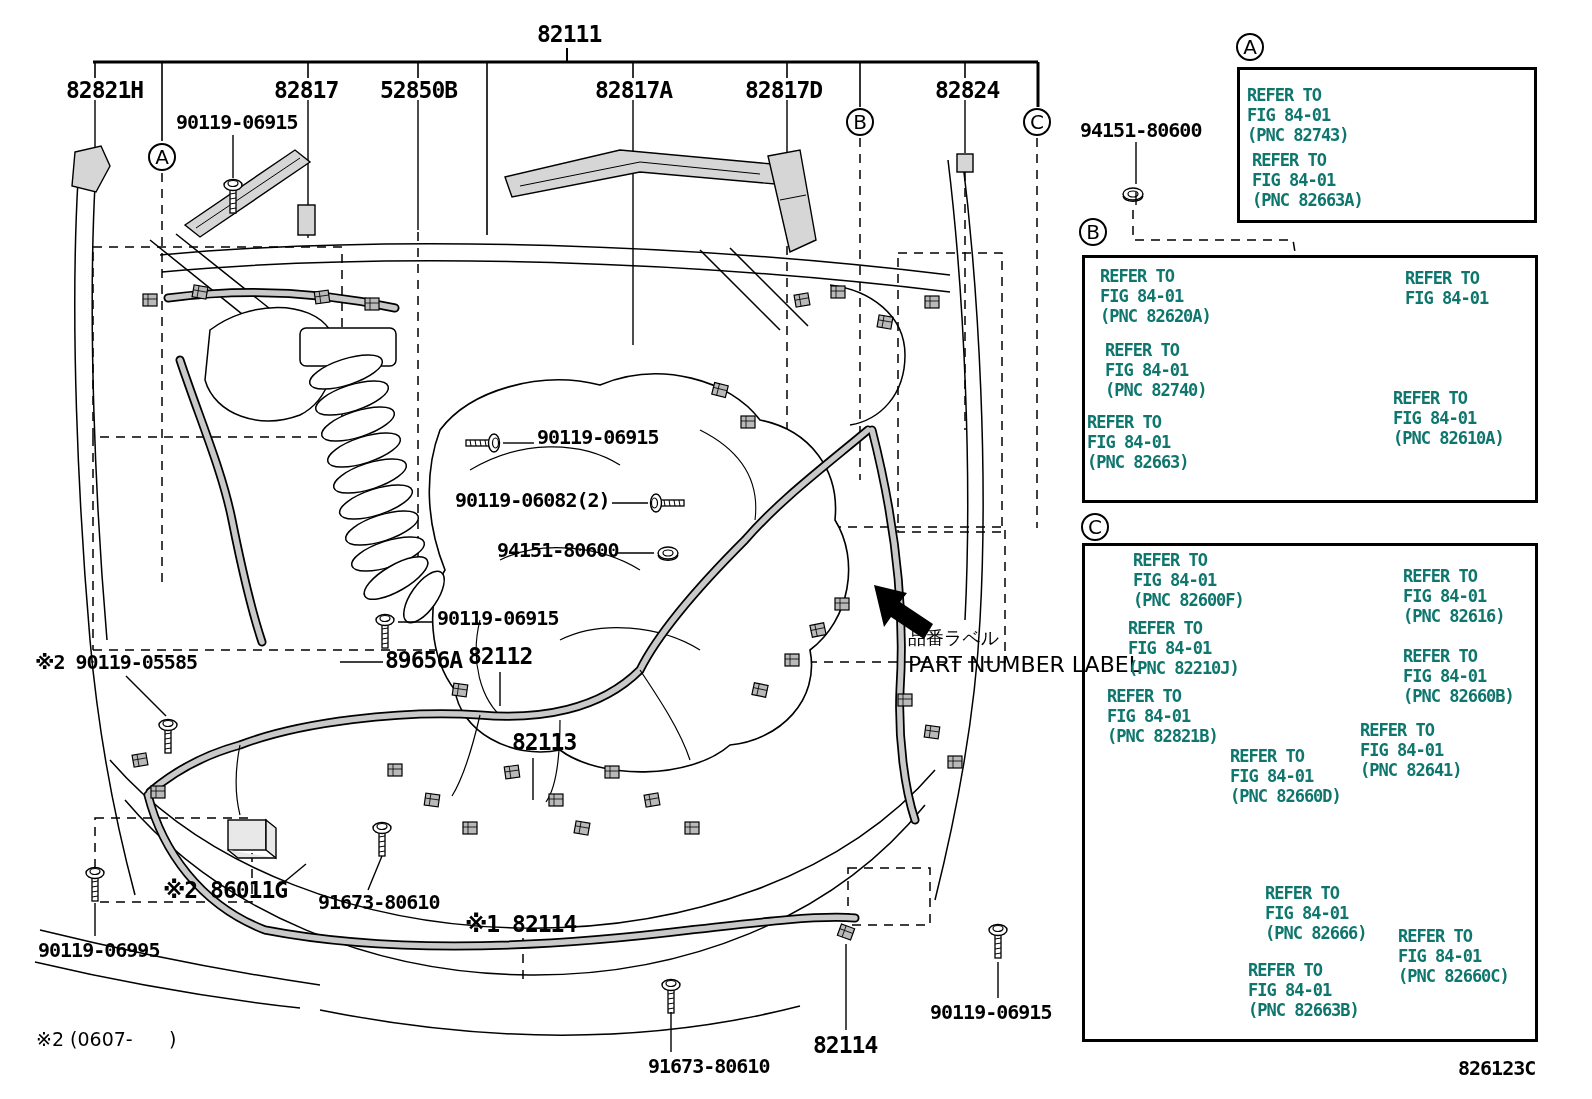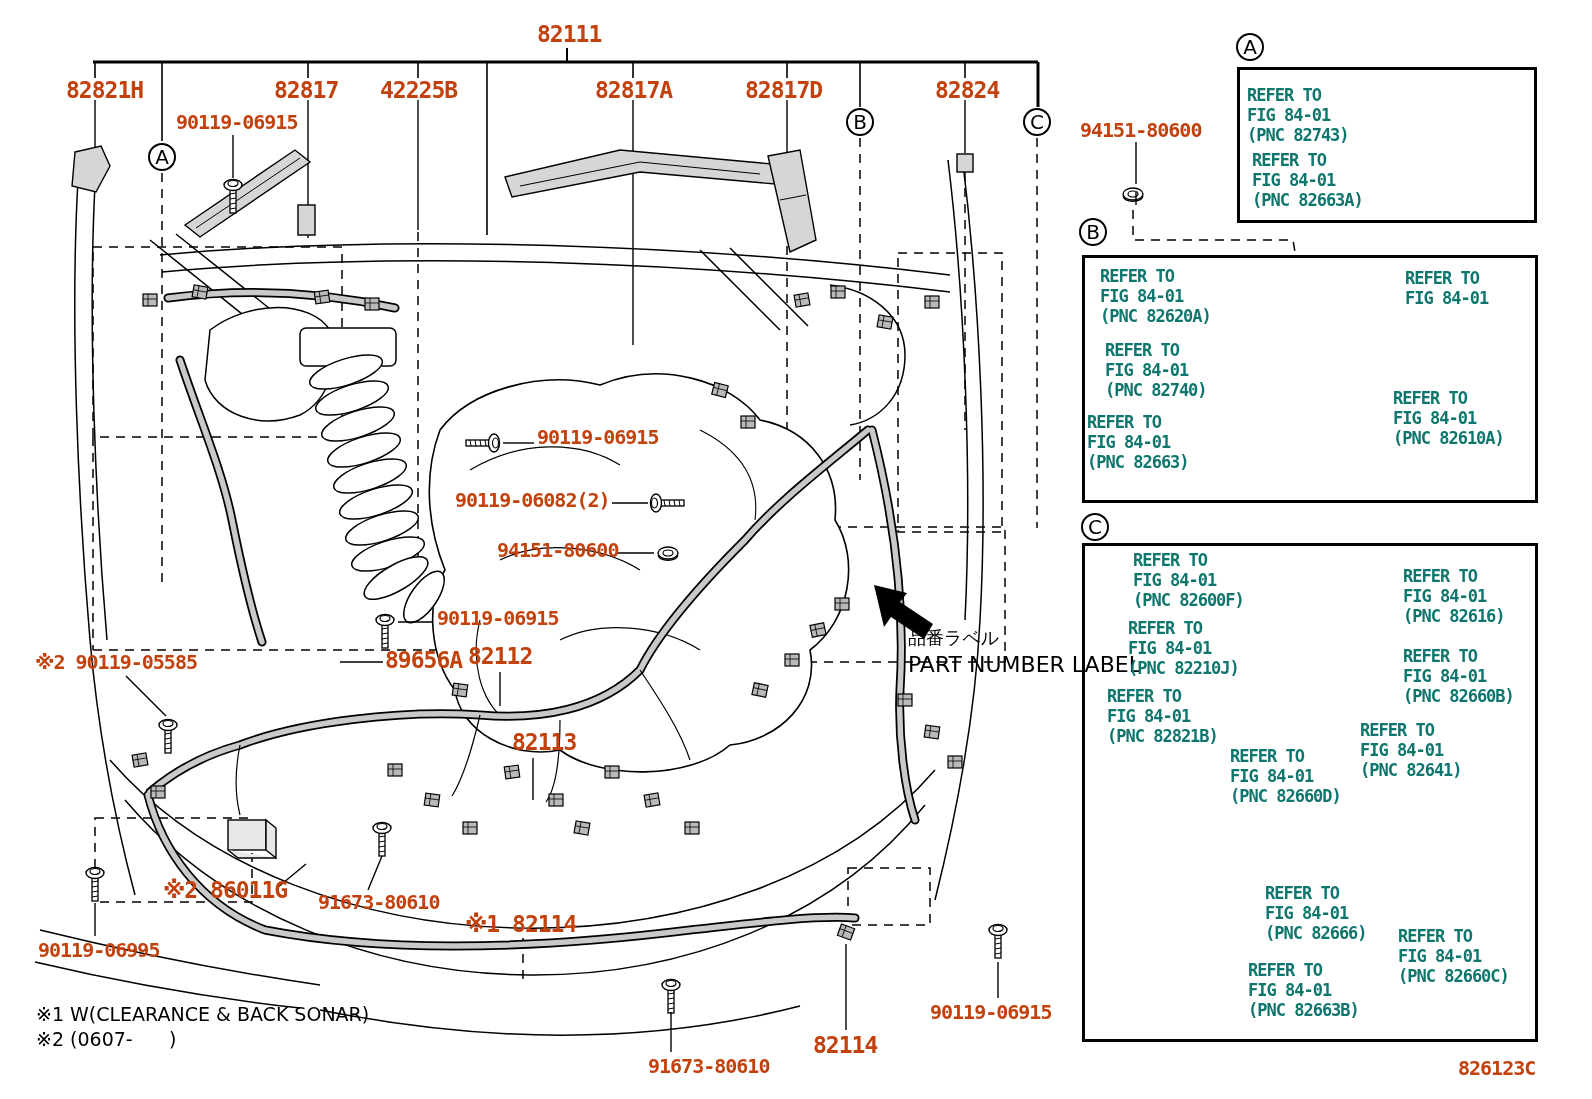--- a/index.html
+++ b/index.html
@@ -1,20 +1,20 @@
 <!DOCTYPE html>
 <html><head>
 <meta charset="utf-8">
 <style>
   html,body{margin:0;padding:0;background:#fff;}
   #canvas{position:relative;width:1592px;height:1099px;background:#fff;overflow:hidden;
           font-family:"DejaVu Sans Mono","DejaVu Sans",monospace;}
   svg{position:absolute;left:0;top:0;}
   .lbl{position:absolute;font:bold 20px "DejaVu Sans Mono","DejaVu Sans",monospace;
-       color:#c2410c;white-space:pre;letter-spacing:-1px;line-height:1.05;}
+       color:#000000;white-space:pre;letter-spacing:-1px;line-height:1.05;}
   .lbl.big{font-size:23px;}
   .refer{position:absolute;font:bold 17px "DejaVu Sans Mono","DejaVu Sans",monospace;
          color:#0f766e;white-space:pre-line;line-height:1.18;letter-spacing:-1px;}
   .note{position:absolute;font:19px "DejaVu Sans","Liberation Sans",sans-serif;
         color:#000;white-space:pre;}
   .jp{position:absolute;font:18px "DejaVu Sans","Liberation Sans",sans-serif;color:#000;white-space:pre;}
   .callout{position:absolute;width:28px;height:28px;border:2px solid #000;border-radius:50%;
            display:flex;align-items:center;justify-content:center;
            font:20px "DejaVu Sans","Liberation Sans",sans-serif;color:#000;background:#fff;box-sizing:border-box;}
   .pbox{position:absolute;border:3px solid #000;background:#fff;box-sizing:border-box;}
@@ -328,21 +328,21 @@
       <span>B</span>
     </div>
   <div class="callout" style="left:1081px;top:513px">
       <span>C</span>
     </div>
 
   <div class="lbl big" style="left:537px;top:22px">82111</div>
   <div class="lbl big" style="left:66px;top:78px">82821H</div>
   <div class="lbl" style="left:176px;top:112px">90119-06915</div>
   <div class="lbl big" style="left:274px;top:78px">82817</div>
-  <div class="lbl big" style="left:380px;top:78px">42225B</div>
+  <div class="lbl big" style="left:380px;top:78px">52850B</div>
   <div class="lbl big" style="left:595px;top:78px">82817A</div>
   <div class="lbl big" style="left:745px;top:78px">82817D</div>
   <div class="lbl big" style="left:935px;top:78px">82824</div>
   <div class="lbl" style="left:1080px;top:120px">94151-80600</div>
   <div class="lbl" style="left:537px;top:427px">90119-06915</div>
   <div class="lbl" style="left:455px;top:490px">90119-06082(2)</div>
   <div class="lbl" style="left:497px;top:540px">94151-80600</div>
   <div class="lbl" style="left:437px;top:608px">90119-06915</div>
   <div class="lbl" style="left:35px;top:652px">※2 90119-05585</div>
   <div class="lbl big" style="left:385px;top:648px">89656A</div>
@@ -352,21 +352,20 @@
   <div class="lbl" style="left:318px;top:892px">91673-80610</div>
   <div class="lbl big" style="left:465px;top:912px">※1 82114</div>
   <div class="lbl" style="left:38px;top:940px">90119-06995</div>
   <div class="lbl" style="left:648px;top:1056px">91673-80610</div>
   <div class="lbl big" style="left:813px;top:1033px">82114</div>
   <div class="lbl" style="left:930px;top:1002px">90119-06915</div>
 
   <div class="jp" style="left:908px;top:626px">品番ラベル</div>
   <div class="note" style="left:908px;top:652px;font-size:22px">PART NUMBER LABEL</div>
 
-  <div class="note" style="left:36px;top:1003px">※1 W(CLEARANCE &amp; BACK SONAR)</div>
   <div class="note" style="left:36px;top:1028px">※2 (0607-      )</div>
 
   <div class="lbl" style="left:1458px;top:1058px">826123C</div>
 
   <div class="refer" style="left:1247px;top:85px">REFER TO
 FIG 84-01
 (PNC 82743)</div>
   <div class="refer" style="left:1252px;top:150px">REFER TO
 FIG 84-01
 (PNC 82663A)</div>

